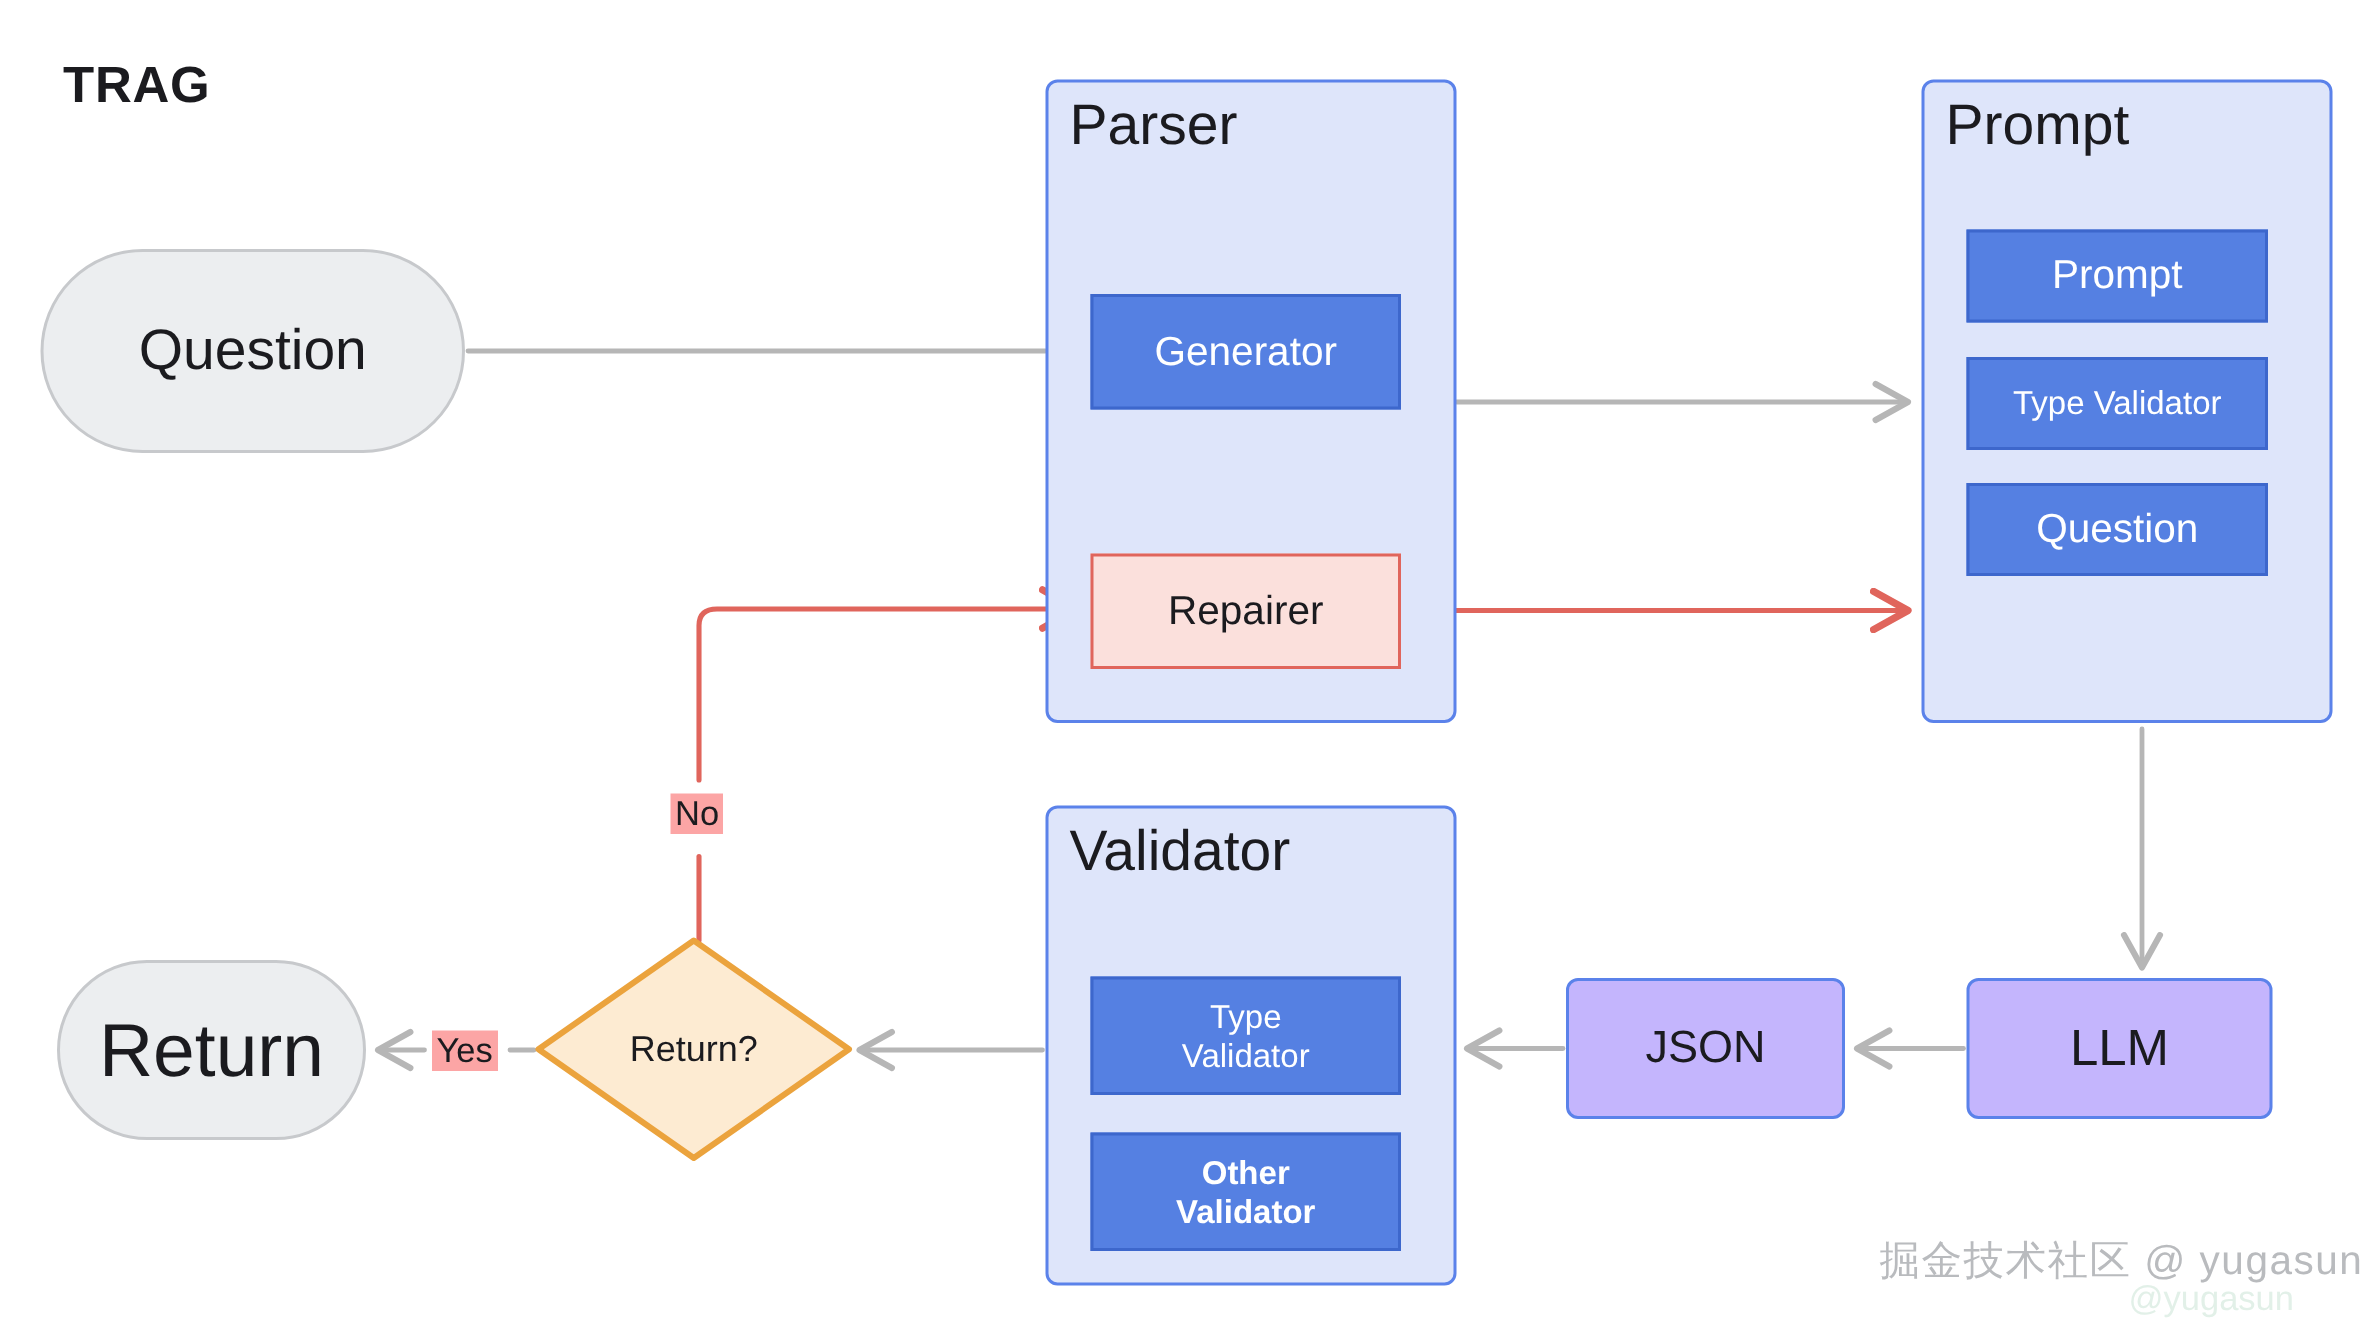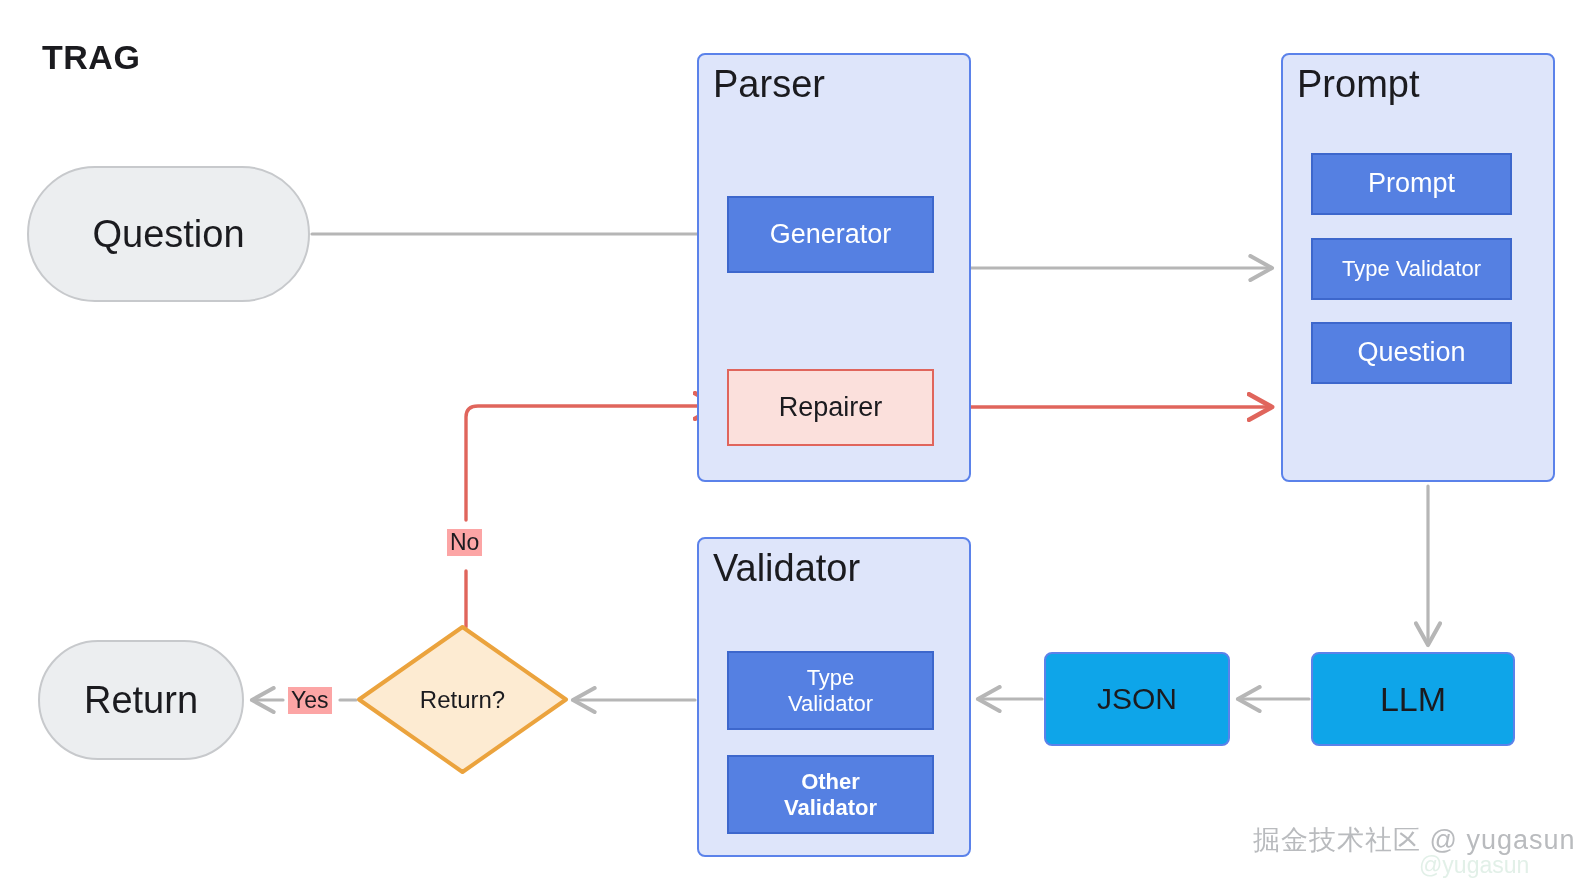--- a/index.html
+++ b/index.html
@@ -43,21 +43,21 @@
     box-sizing: border-box;
     background: #eceef0;
     border: 2px solid #c7c9cc;
     border-radius: 999px;
     display: flex;
     align-items: center;
     justify-content: center;
     color: #1b1b1f;
   }
   #node-question { left: 27px;  top: 166px; width: 283px; height: 136px; font-size: 38px; }
-  #node-return   { left: 38px;  top: 640px; width: 206px; height: 120px; font-size: 38px; }
+  #node-return   { left: 38px;  top: 640px; width: 206px; height: 120px; font-size: 50px; }
 
   
   .group {
     position: absolute;
     box-sizing: border-box;
     background: #dee5fa;
     border: 2px solid #5b82ea;
     border-radius: 8px;
   }
   .group > .group-title {
@@ -104,21 +104,21 @@
   #chip-invalid    { left: 1311px; top: 402px; width: 201px; height: 62px; font-size: 27px; }
 
   
   #chip-type-validator  { left: 727px; top: 651px; width: 207px; height: 79px; font-size: 22px; }
   #chip-other-validator { left: 727px; top: 755px; width: 207px; height: 79px; font-size: 22px; font-weight: bold; }
 
   
   .rnode {
     position: absolute;
     box-sizing: border-box;
-    background: #0ea5e9;
+    background: #c4b5fd;
     border: 2px solid #5b82ea;
     border-radius: 8px;
     display: flex;
     align-items: center;
     justify-content: center;
     color: #1b1b1f;
   }
   #node-json { left: 1044px; top: 652px; width: 186px; height: 94px; font-size: 30px; }
   #node-llm  { left: 1311px; top: 652px; width: 204px; height: 94px; font-size: 34px; }
 

